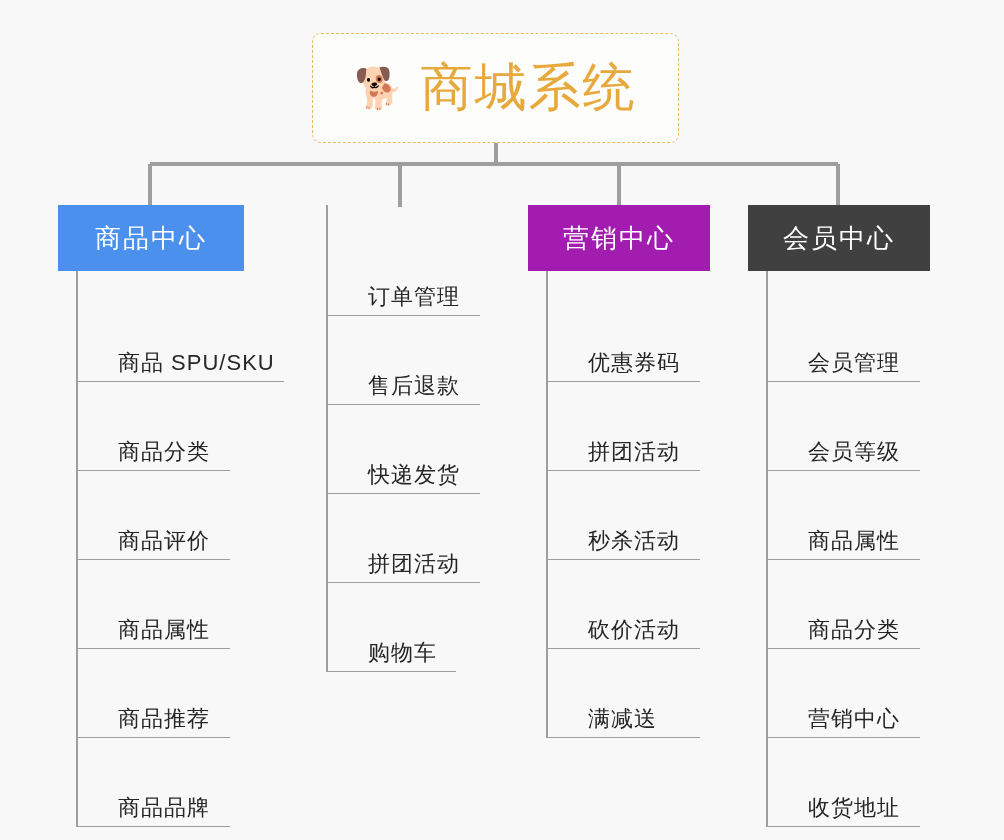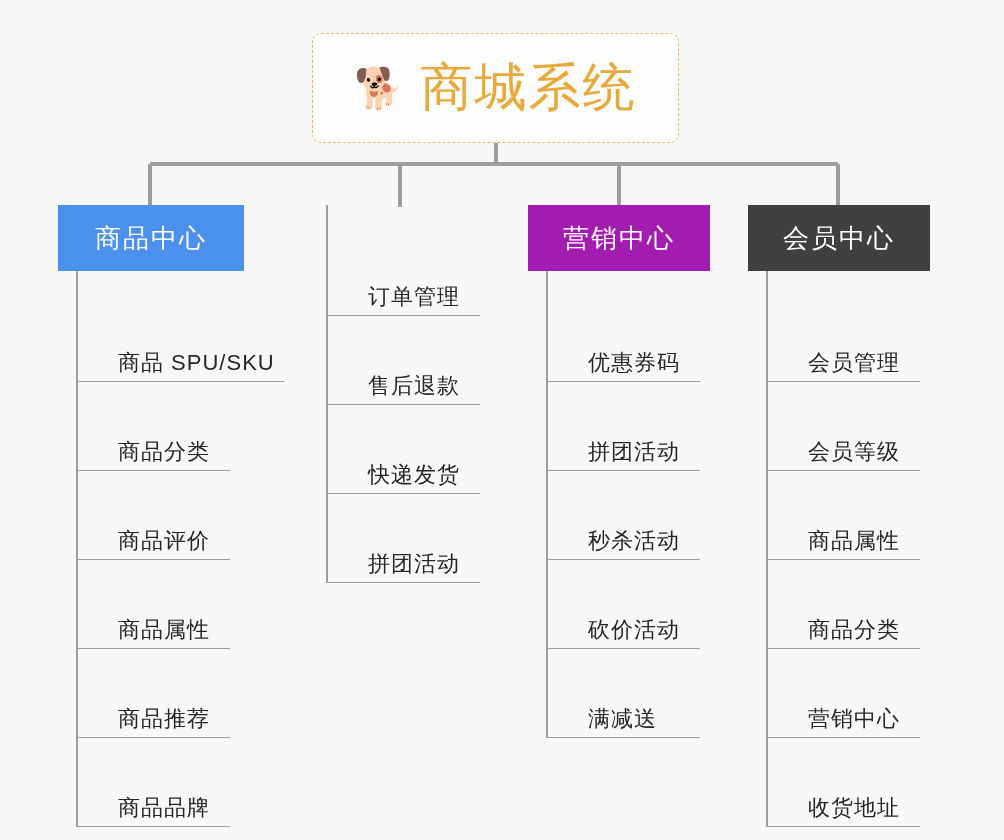--- a/index.html
+++ b/index.html
@@ -172,20 +172,23 @@
         </div>
       <div class="leaf-item">
           <span class="leaf-label">售后退款</span>
         </div>
       <div class="leaf-item">
           <span class="leaf-label">快递发货</span>
         </div>
       <div class="leaf-item">
           <span class="leaf-label">拼团活动</span>
         </div>
+      <div class="leaf-item">
+          <span class="leaf-label">购物车</span>
+        </div>
     </div>
   </div>
 
   <div class="column col-2">
     <div class="cat-header" style="background: #a21caf;">
       <span>营销中心</span>
     </div>
     <div class="leaf-list">
       <div class="leaf-item">
           <span class="leaf-label">优惠券码</span>

